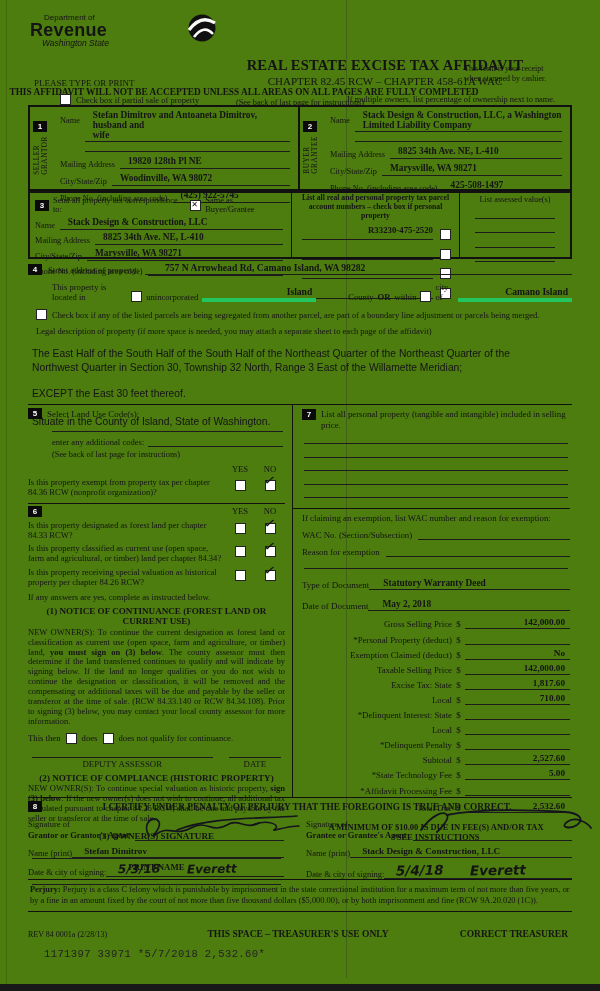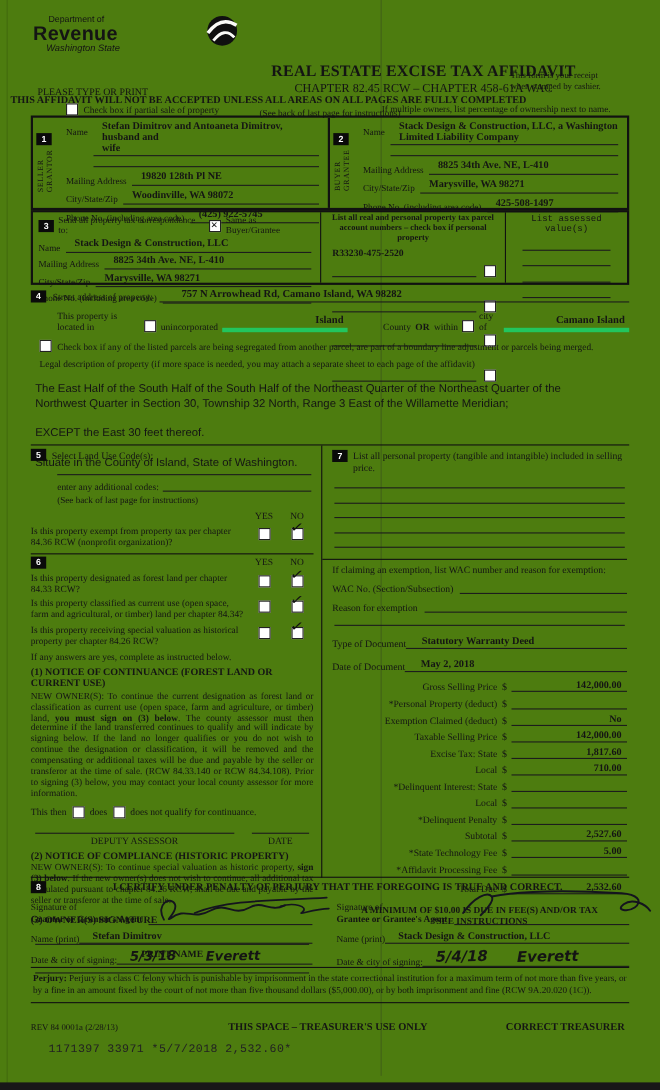--- a/index.html
+++ b/index.html
@@ -50,24 +50,24 @@
   .nb3{height:9px;border-bottom:1px solid #1c1c1c;}
   .half .frow{margin-top:4px;}
   
   .box3{position:absolute;left:28px;top:191px;width:544px;height:68px;border:2px solid #111;display:flex;box-sizing:border-box;}
   .b3a{width:262px;box-sizing:border-box;padding:3px 8px 2px 5px;border-right:1px solid #111;}
   .b3a .frow{margin-top:2.6px;}
   .b3head{display:flex;align-items:center;gap:4px;font-size:8.4px;}
   .b3b{width:168px;box-sizing:border-box;border-right:1px solid #111;padding:1px 6px;}
   .b3b .hdr{font-size:7.7px;text-align:center;line-height:1.15;font-weight:bold;}
   .prow{display:flex;align-items:flex-end;margin:4.6px 2px 0 4px;}
-  .pline{flex:1;border-bottom:1px solid #1c1c1c;font-weight:bold;font-size:8.8px;min-height:10px;padding-bottom:16px;}
+  .pline{flex:1;border-bottom:1px solid #1c1c1c;font-weight:bold;font-size:8.8px;min-height:10px;padding-bottom:4px;text-align:right;}
   .prow .cb{margin-left:7px;}
   .b3c{flex:1;box-sizing:border-box;padding:2px 4px;}
-  .b3c .hdr{font-size:8.2px;text-align:center;font-family:Liberation Mono, monospace;}
+  .b3c .hdr{font-size:8.2px;text-align:center;}
   .aline{width:78%;margin:9.5px auto 0;border-bottom:1px solid #1c1c1c;height:4px;}
   
   .sec4{position:absolute;left:28px;top:262px;width:544px;}
   .s4street{display:flex;align-items:flex-end;gap:6px;}
   .s4street .lab{font-size:8.6px;white-space:nowrap;}
   .s4val{flex:1;border-bottom:1px solid #1c1c1c;font-weight:bold;font-size:9.6px;padding:0 2px 1px 20px;}
   .s4loc{display:flex;align-items:flex-end;margin-top:7px;font-size:8.6px;gap:4px;flex-wrap:nowrap;}
   .locval{border-bottom:4px solid #22c55e;font-weight:bold;font-size:9.6px;padding:0 4px 1px 10px;text-align:right;}
   .s4seg{display:flex;align-items:center;gap:5px;margin-top:7px;font-size:8.5px;margin-left:8px;}
   .s4legal-lab{margin-top:6px;margin-left:8px;font-size:8.5px;}
@@ -86,21 +86,21 @@
   .s5see{margin:3px 0 0 24px;font-size:8.3px;}
   .ynhead{display:flex;justify-content:flex-end;font-size:8.6px;margin-top:5px;}
   .yncell{width:30px;text-align:center;}
   .qrow{display:flex;margin-top:3px;}
   .qtext{flex:1;font-size:8.55px;line-height:1.2;}
   .qbox{width:30px;display:flex;justify-content:center;align-items:flex-start;padding-top:3px;}
   .lhline{border-top:1px solid #111;margin:5px 0 0 0;}
   .s6head{display:flex;align-items:center;margin-top:2px;}
   .s6head .sp{flex:1;}
   .ifyes{font-size:8.6px;margin-top:5px;}
-  .ntitle{font-weight:bold;font-size:9.1px;margin-top:4px;line-height:1.15;}
+  .ntitle{font-weight:bold;font-size:9.1px;text-align:center;margin-top:4px;line-height:1.15;}
   .nbody{font-size:8.5px;text-align:justify;line-height:1.16;margin-top:1px;}
   .qualify{display:flex;align-items:center;gap:5px;font-size:8.7px;margin-top:6px;}
   .deprow{display:flex;margin-top:13px;padding:0 4px;}
   .depl1{flex:1.55;border-bottom:1px solid #1c1c1c;margin-right:16px;}
   .depl2{flex:.45;border-bottom:1px solid #1c1c1c;}
   .deplabels{display:flex;padding:0 4px;font-size:8.8px;margin-top:1px;}
   .deplabels .a{flex:1.55;text-align:center;margin-right:16px;}
   .deplabels .b{flex:.45;text-align:center;}
   .sig3line{margin:13px 4px 0;border-bottom:1px solid #1c1c1c;height:3px;}
   .printname{font-weight:bold;font-size:8.8px;text-align:center;margin-top:3px;}

